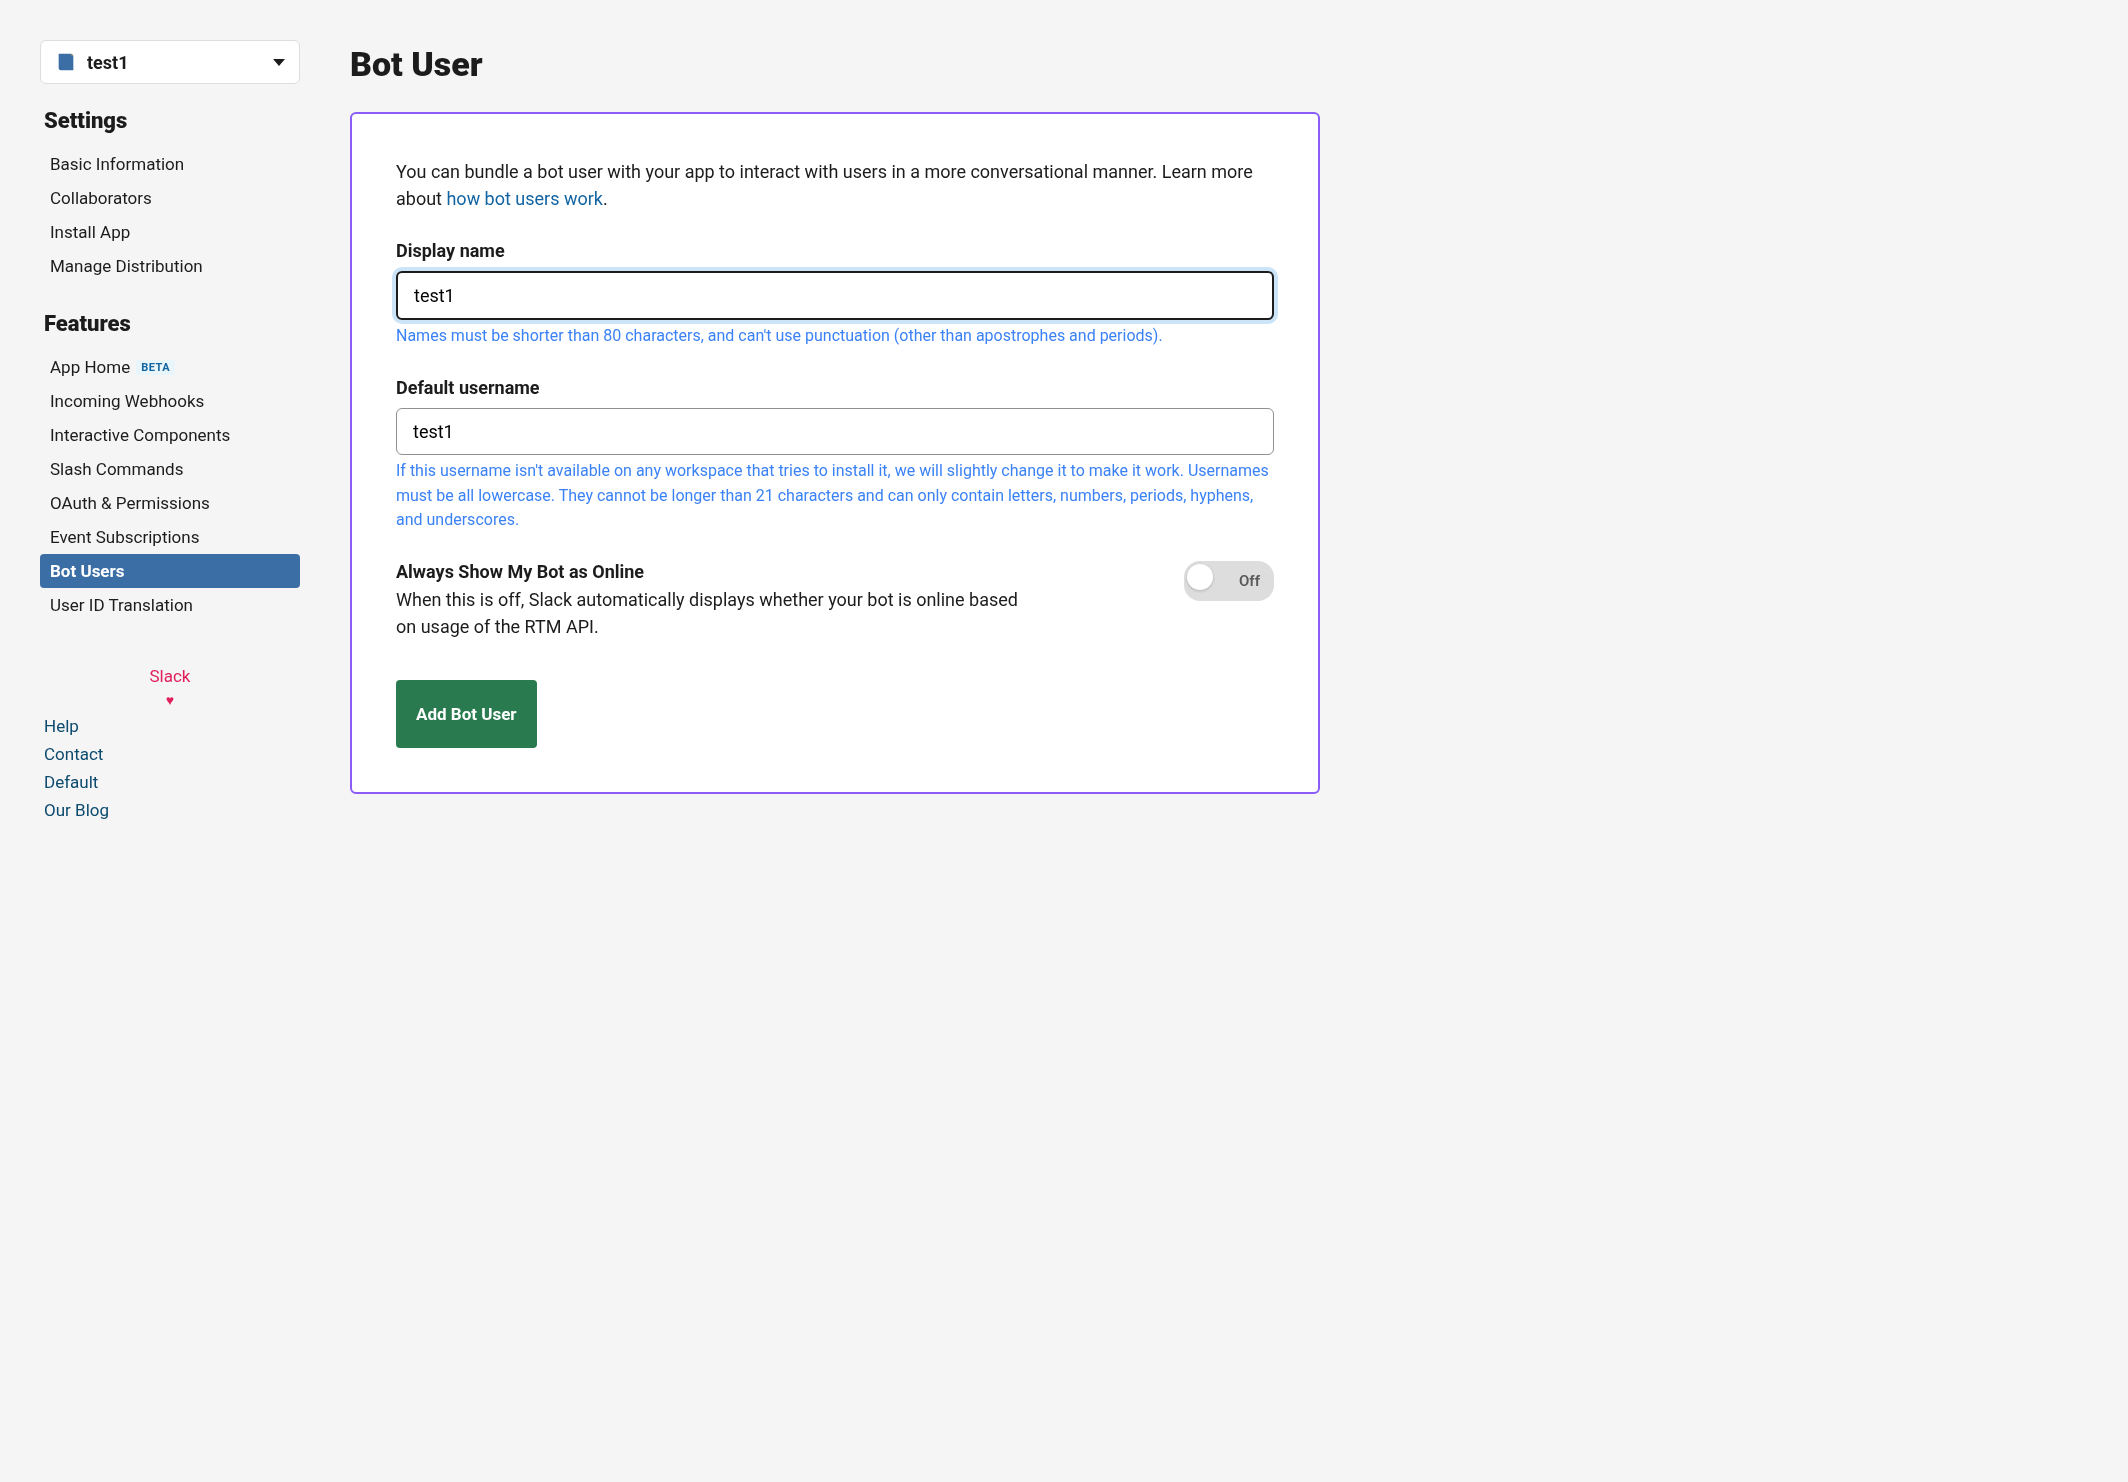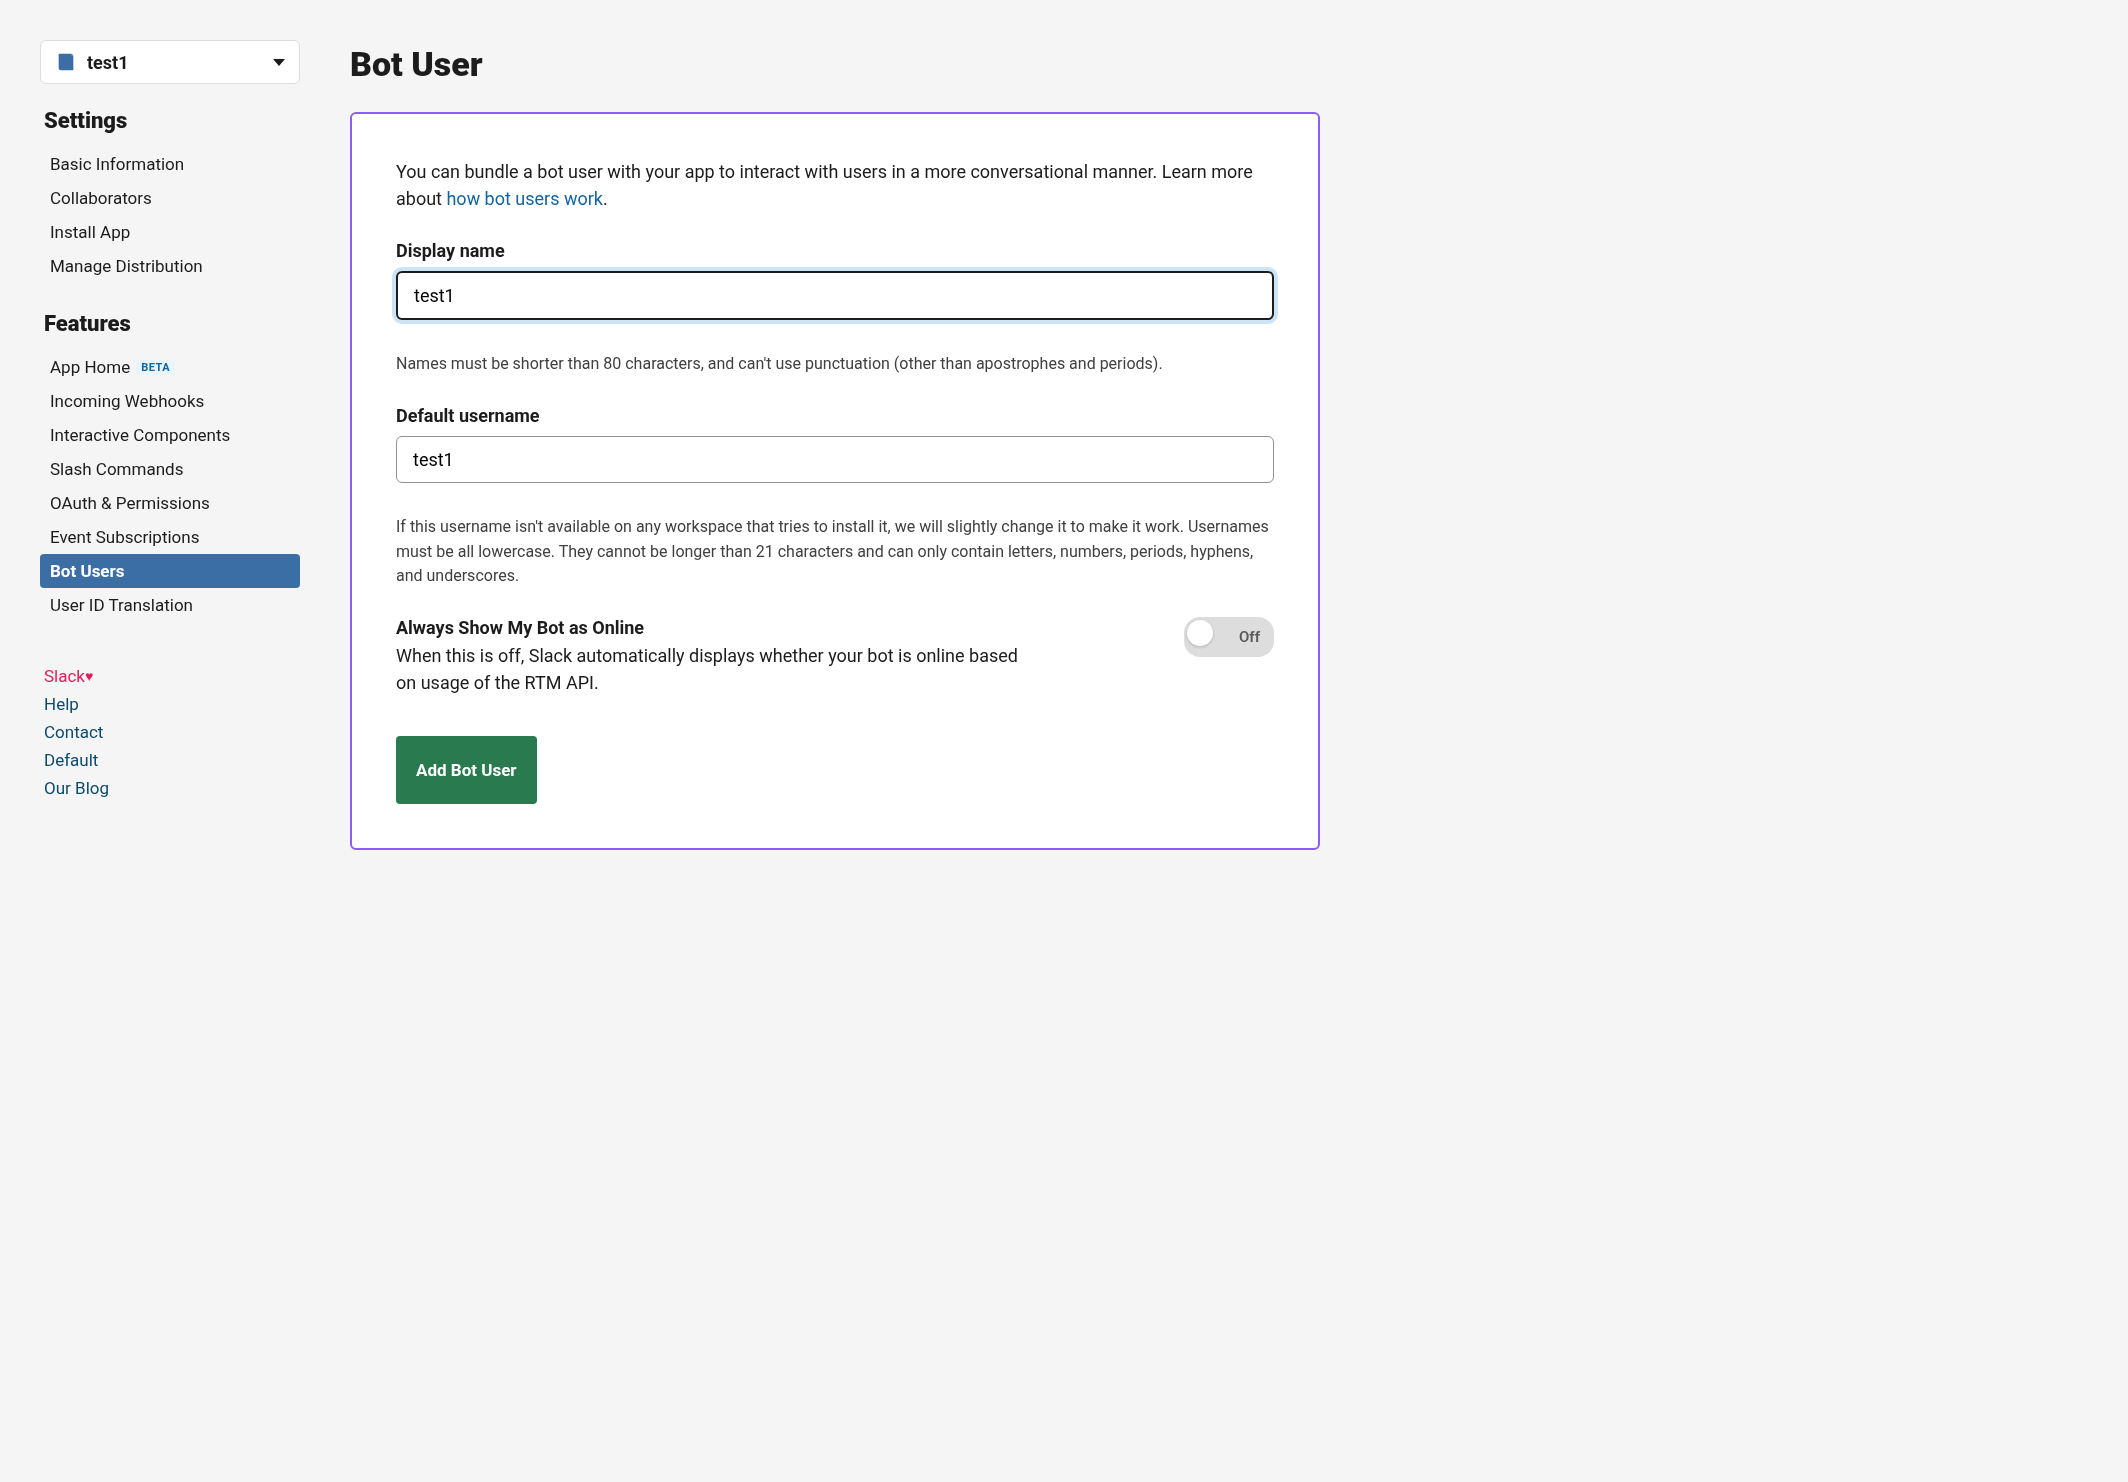--- a/index.html
+++ b/index.html
@@ -96,20 +96,22 @@
     .footer-links li {
       padding: 4px 4px;
       font-size: 17px;
       color: #0c4a6e;
       cursor: pointer;
     }
     .footer-links li.slack-link {
       color: #e01e5a;
       display: flex;
       align-items: center;
+      gap: 6px;
+      flex-direction: column;
     }
     .heart {
       color: #e01e5a;
       font-size: 14px;
     }
     .main {
       flex: 1;
     }
     .page-title {
       font-size: 34px;
@@ -149,24 +151,24 @@
       border: 1px solid #919191;
       border-radius: 6px;
       font-family: inherit;
     }
     .text-input.focused {
       border: 2px solid #1d1c1d;
       box-shadow: 0 0 0 4px #cbe4f7;
       outline: none;
     }
     .help-text {
-      color: #404040;
+      color: #3b82f6;
       font-size: 16px;
       line-height: 1.55;
-      margin-top: 32px;
+      margin-top: 4px;
     }
     .toggle-row {
       display: flex;
       justify-content: space-between;
       align-items: flex-start;
       gap: 40px;
       margin-bottom: 40px;
     }
     .toggle-text {
       flex: 1;

